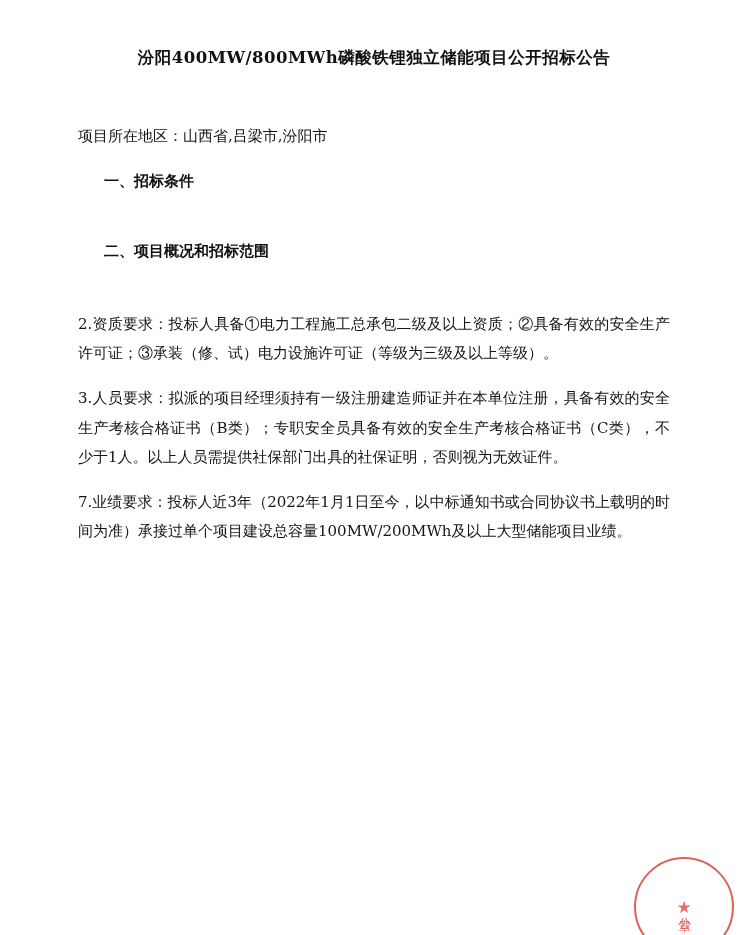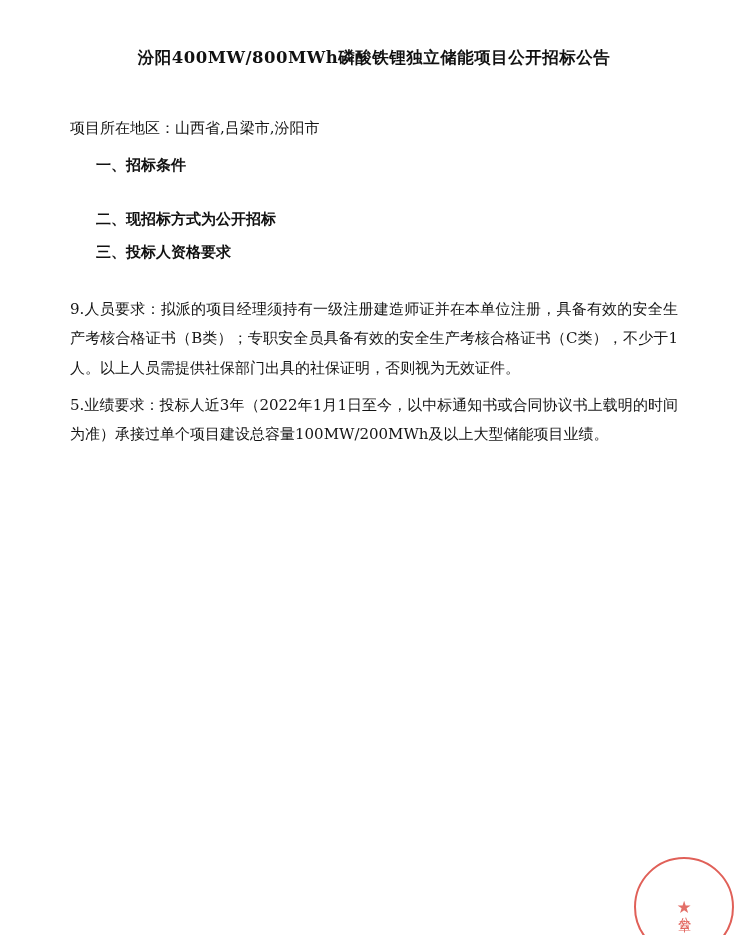--- a/index.html
+++ b/index.html
@@ -39,28 +39,28 @@
     margin-top: 8px;
     color: #111;
   }
   .spacer-lg { height: 34px; }
 
   .para {
     font-size: 15px;
     line-height: 1.95;
     text-align: justify;
     text-justify: inter-ideograph;
-    margin: 8px;
+    margin: 16px;
     color: #141414;
   }
   .section-heading {
     font-size: 15px;
     font-weight: bold;
     line-height: 1.95;
-    margin: 4px;
+    margin: 12px;
     color: #111;
   }
   .indent-1 { text-indent: 0; padding-left: 34px; }
   .indent-2 { text-indent: 0; padding-left: 30px; }
   .gap-after-heading { height: 16px; }
 
   
   .seal {
     position: absolute;
     right: 18px;
@@ -121,29 +121,29 @@
 
   <div class="spacer-lg"></div>
 
   <p class="para">项目所在地区：山西省,吕梁市,汾阳市</p>
 
   <p class="section-heading indent-2">一、招标条件</p>
 
   <div class="gap-after-heading"></div>
 
 
-  <p class="section-heading indent-2">二、现招标方式为公开招标</p>
+  <p class="section-heading indent-2">二、项目概况和招标范围</p>
 
 
-  <p class="section-heading indent-2">三、投标人资格要求</p>
 
   <div class="gap-after-heading"></div>
 
-  <p class="para">9.人员要求：拟派的项目经理须持有一级注册建造师证并在本单位注册，具备有效的安全生产考核合格证书（B类）；专职安全员具备有效的安全生产考核合格证书（C类），不少于1人。以上人员需提供社保部门出具的社保证明，否则视为无效证件。</p>
-  <p class="para">5.业绩要求：投标人近3年（2022年1月1日至今，以中标通知书或合同协议书上载明的时间为准）承接过单个项目建设总容量100MW/200MWh及以上大型储能项目业绩。</p>
+  <p class="para">2.资质要求：投标人具备①电力工程施工总承包二级及以上资质；②具备有效的安全生产许可证；③承装（修、试）电力设施许可证（等级为三级及以上等级）。</p>
+  <p class="para">3.人员要求：拟派的项目经理须持有一级注册建造师证并在本单位注册，具备有效的安全生产考核合格证书（B类）；专职安全员具备有效的安全生产考核合格证书（C类），不少于1人。以上人员需提供社保部门出具的社保证明，否则视为无效证件。</p>
+  <p class="para">7.业绩要求：投标人近3年（2022年1月1日至今，以中标通知书或合同协议书上载明的时间为准）承接过单个项目建设总容量100MW/200MWh及以上大型储能项目业绩。</p>
 
   <div class="seal-clip">
     <div class="seal">
       <div class="seal-inner">
         <span class="seal-text">公章</span>
       </div>
       <span class="seal-star">★</span>
     </div>
   </div>
 

